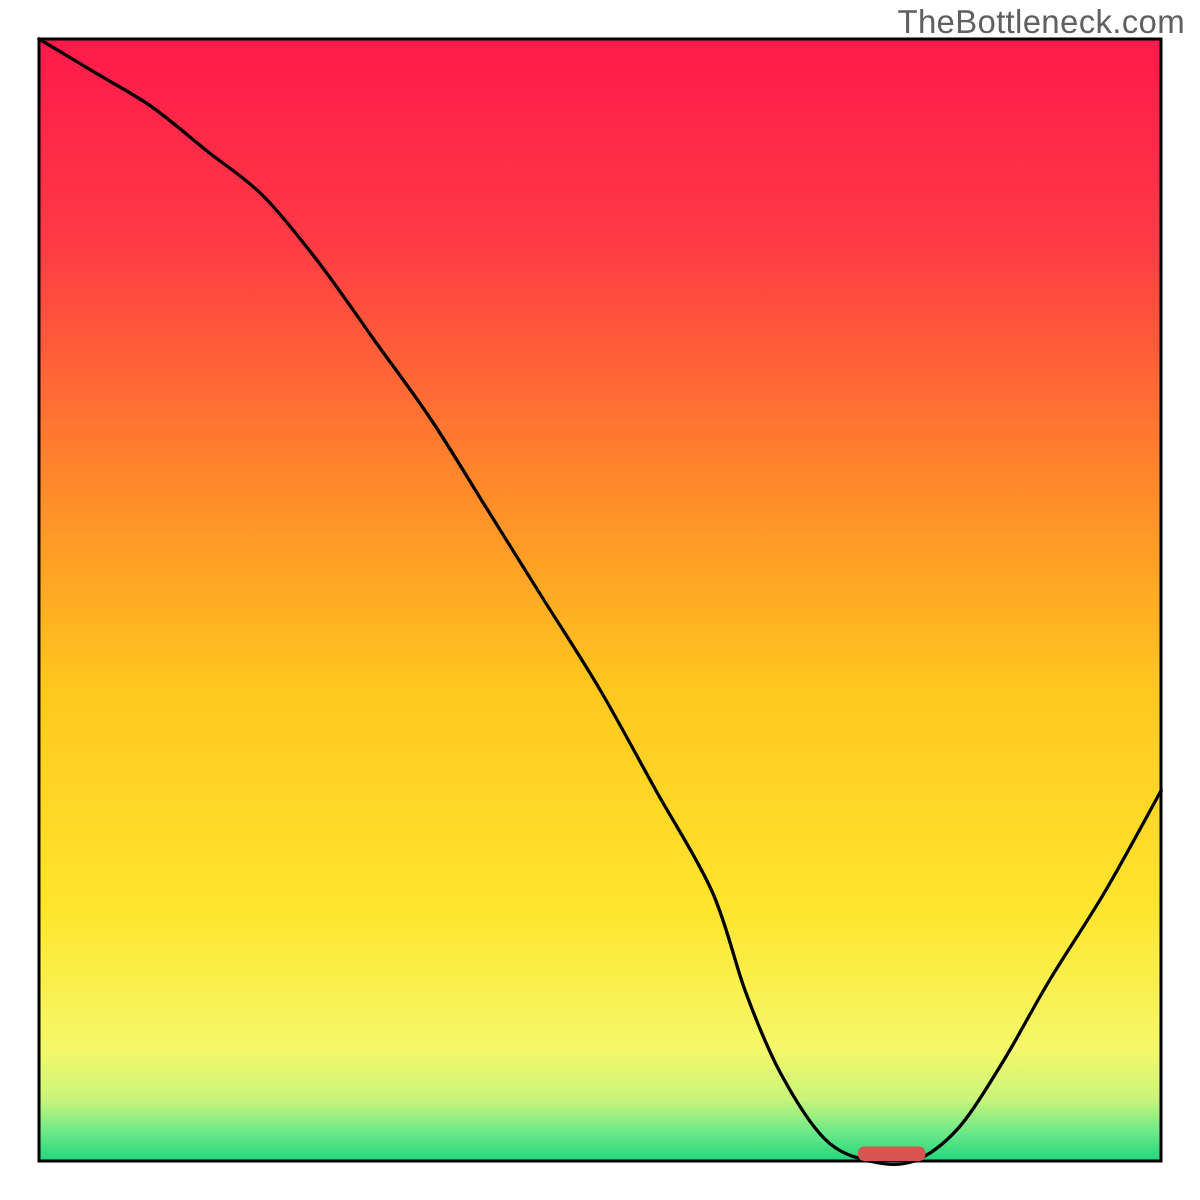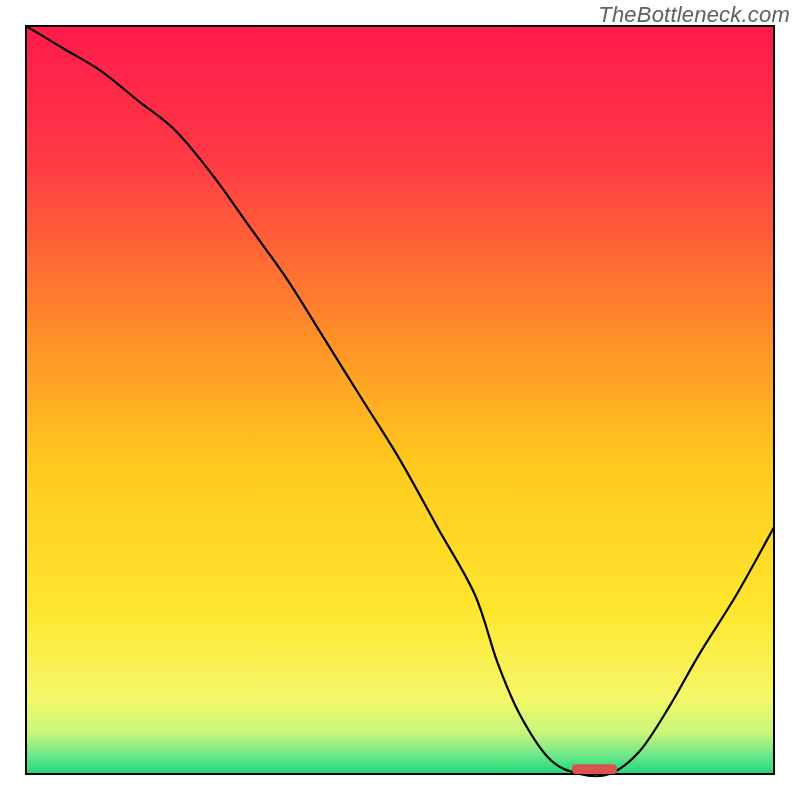--- a/index.html
+++ b/index.html
@@ -7,21 +7,20 @@
     padding: 0;
     width: 800px;
     height: 800px;
     background: #ffffff;
     font-family: Arial, Helvetica, sans-serif;
   }
   .container {
     position: relative;
     width: 800px;
     height: 800px;
-    font-style: italic;
   }
   .watermark {
     position: absolute;
     top: 2px;
     right: 10px;
     font-size: 22px;
     font-weight: 500;
     color: #606060;
     letter-spacing: 0.2px;
   }

